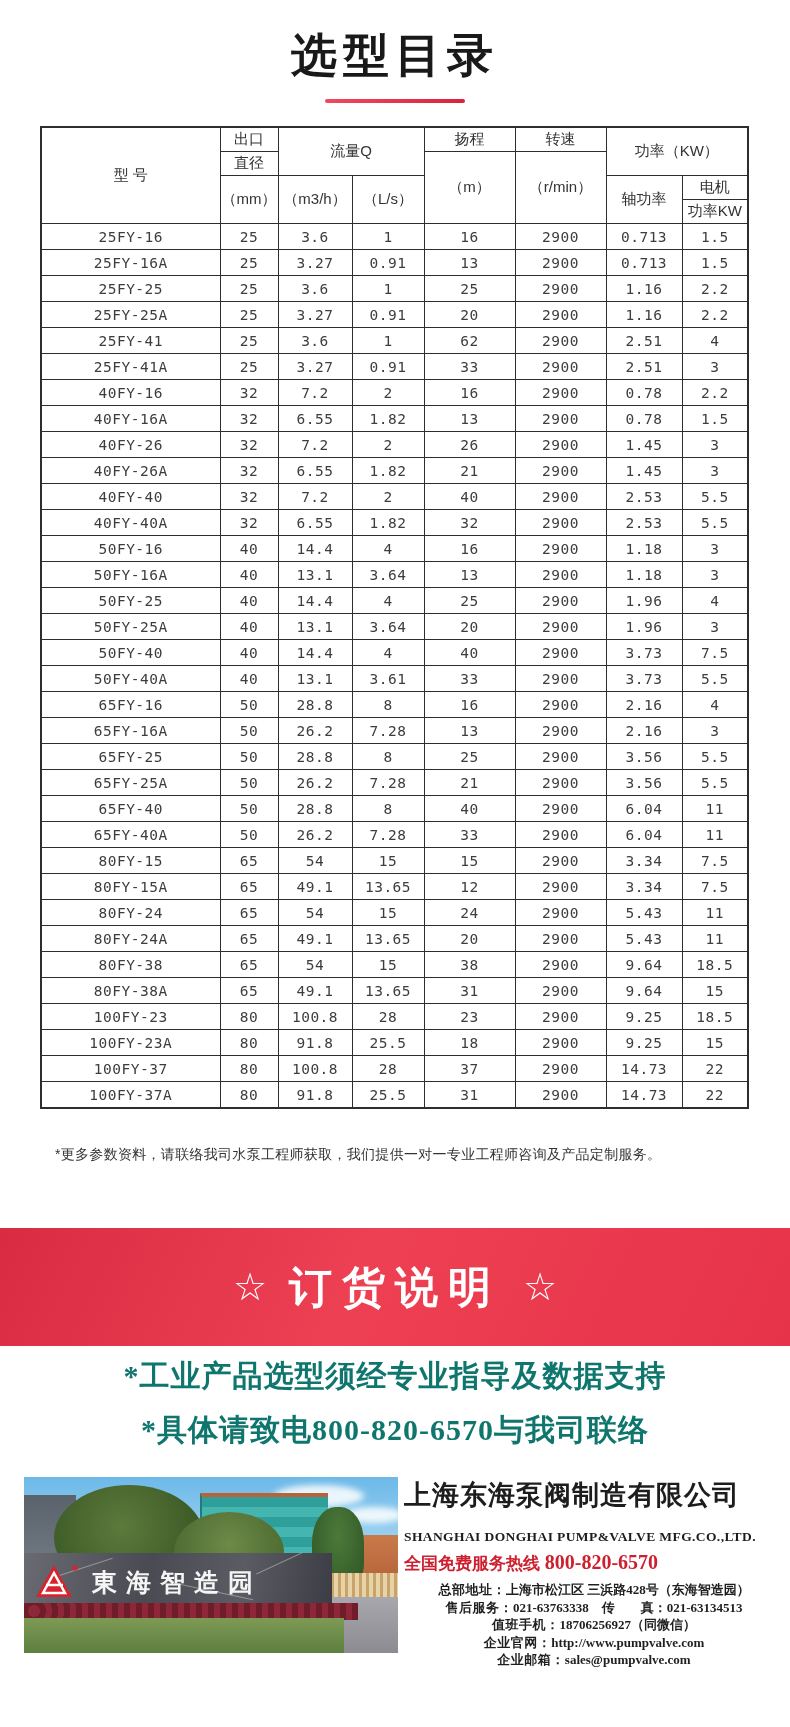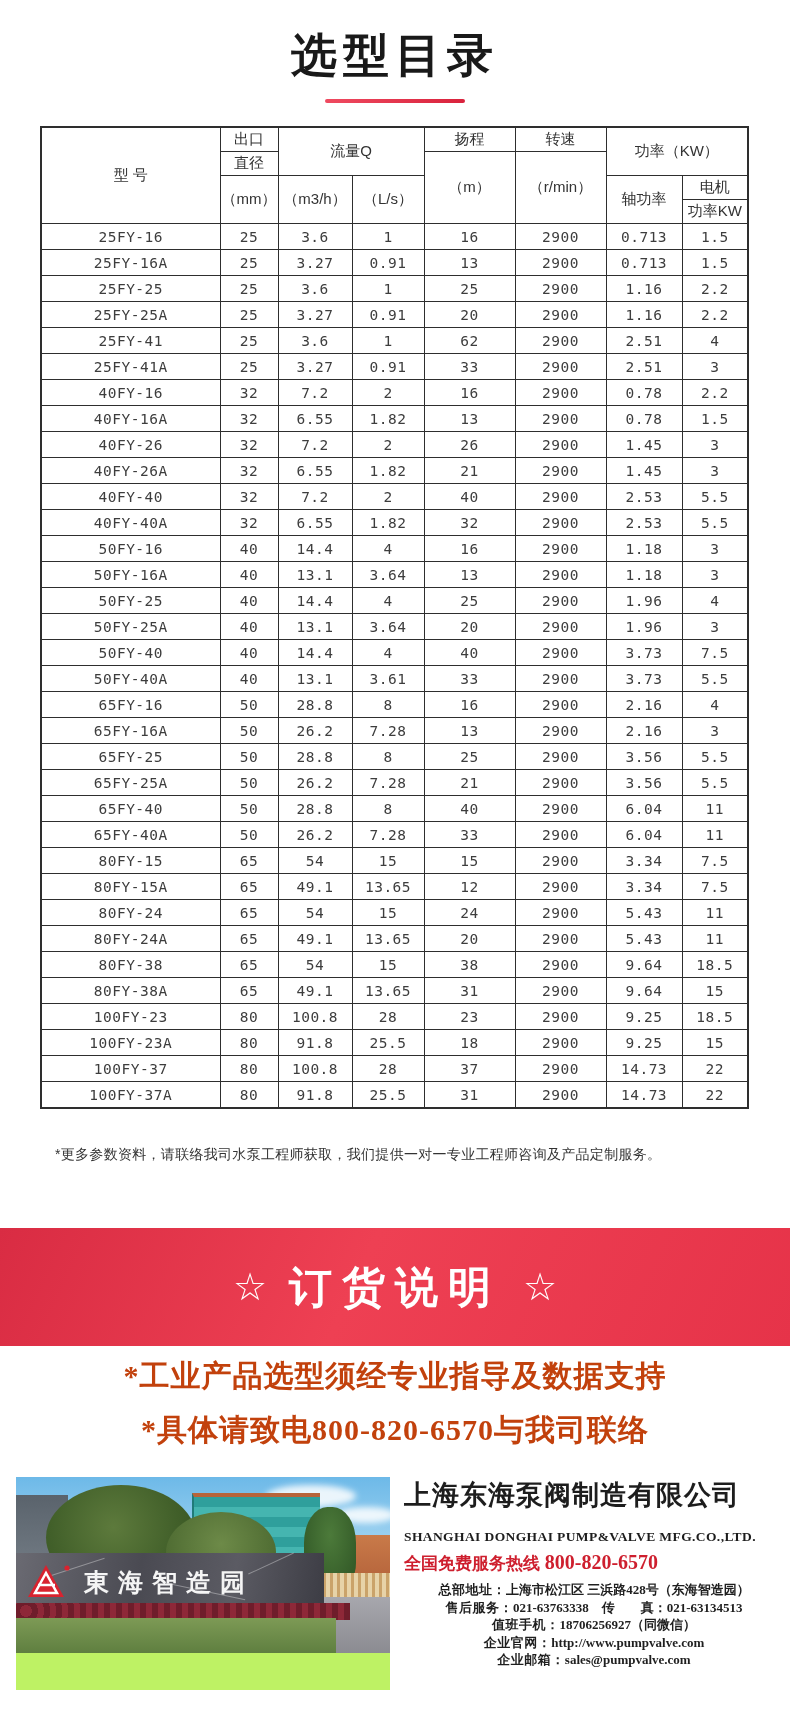--- a/index.html
+++ b/index.html
@@ -47,27 +47,27 @@
     display:flex;align-items:center;justify-content:center;gap:22px;
   }
   .red-band .star{color:#ffffff;font-size:38px;line-height:1;}
   .red-band .band-title{
     color:#ffffff;font-size:43px;font-weight:bold;letter-spacing:10px;line-height:1;
     font-family:"Liberation Sans",sans-serif;
   }
   
   .red-lines{position:absolute;left:0;top:1356px;width:790px;text-align:center;}
   .red-lines p{
-    margin:0 0 13px 0;font-size:30px;font-weight:bold;color:#c2410c;
+    margin:0 0 13px 0;font-size:30px;font-weight:bold;color:#0f766e;
     font-family:"Liberation Serif",serif;letter-spacing:1px;line-height:1.35;
   }
   
   .footer-photo{
-    position:absolute;left:16px;top:1477px;width:374px;height:213px;
-    overflow:hidden;background:#bef264;
+    position:absolute;left:24px;top:1477px;width:374px;height:176px;
+    overflow:hidden;background:#1d4ed8;
   }
   .ph{position:absolute;}
   .ph-sky{left:0;top:0;width:374px;height:120px;
     background:linear-gradient(180deg,#6db9e8 0%,#9ed2f0 55%,#e8f4fb 100%);}
   .ph-cloud{background:#ffffff;border-radius:50%;filter:blur(3px);opacity:.85;}
   .ph-bldg-left{left:0;top:18px;width:52px;height:90px;
     background:linear-gradient(180deg,#5a636c,#778089);}
   .ph-bldg-teal{left:176px;top:16px;width:126px;height:84px;
     background:repeating-linear-gradient(180deg,#2f9f9c 0 10px,#45b5b0 10px 20px);
     border-top:4px solid #b7643a;border-left:2px solid #207b79;}

